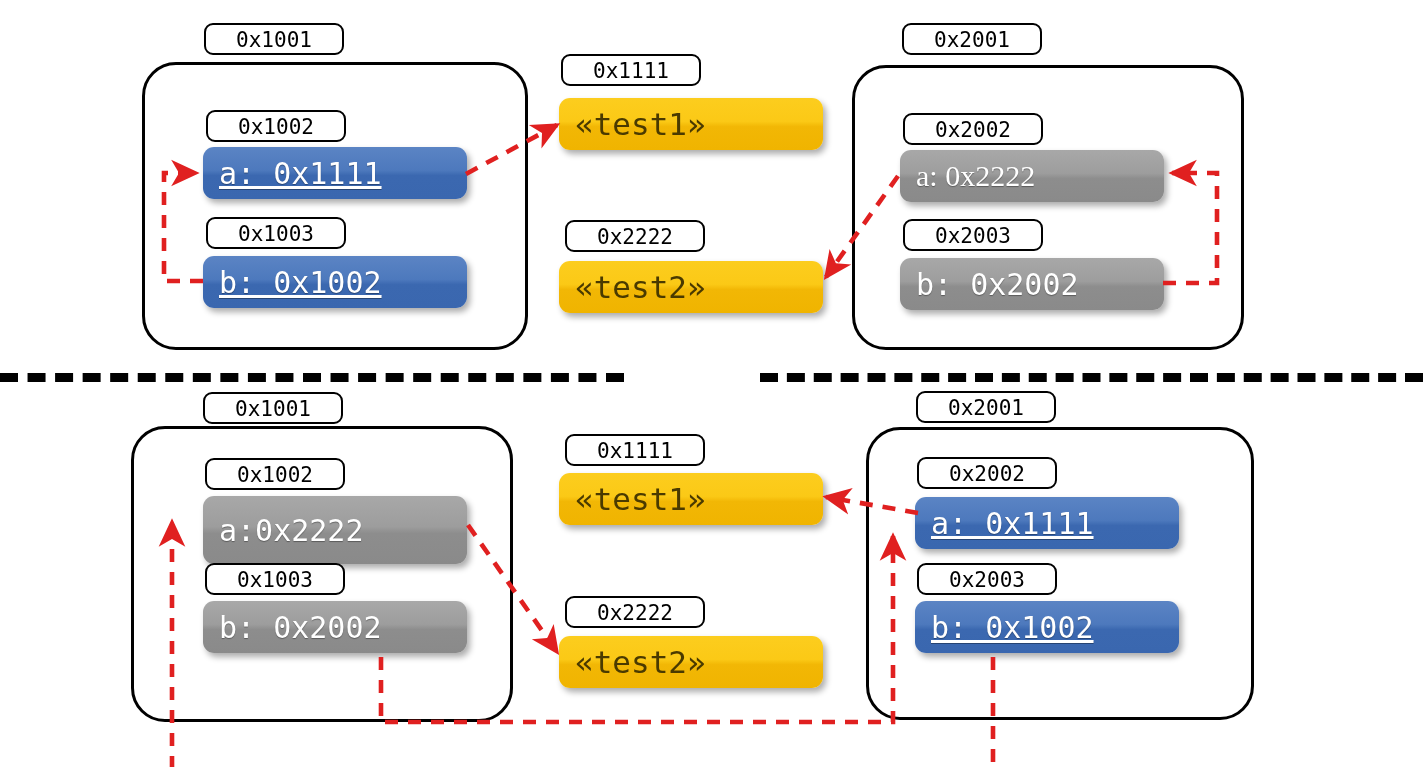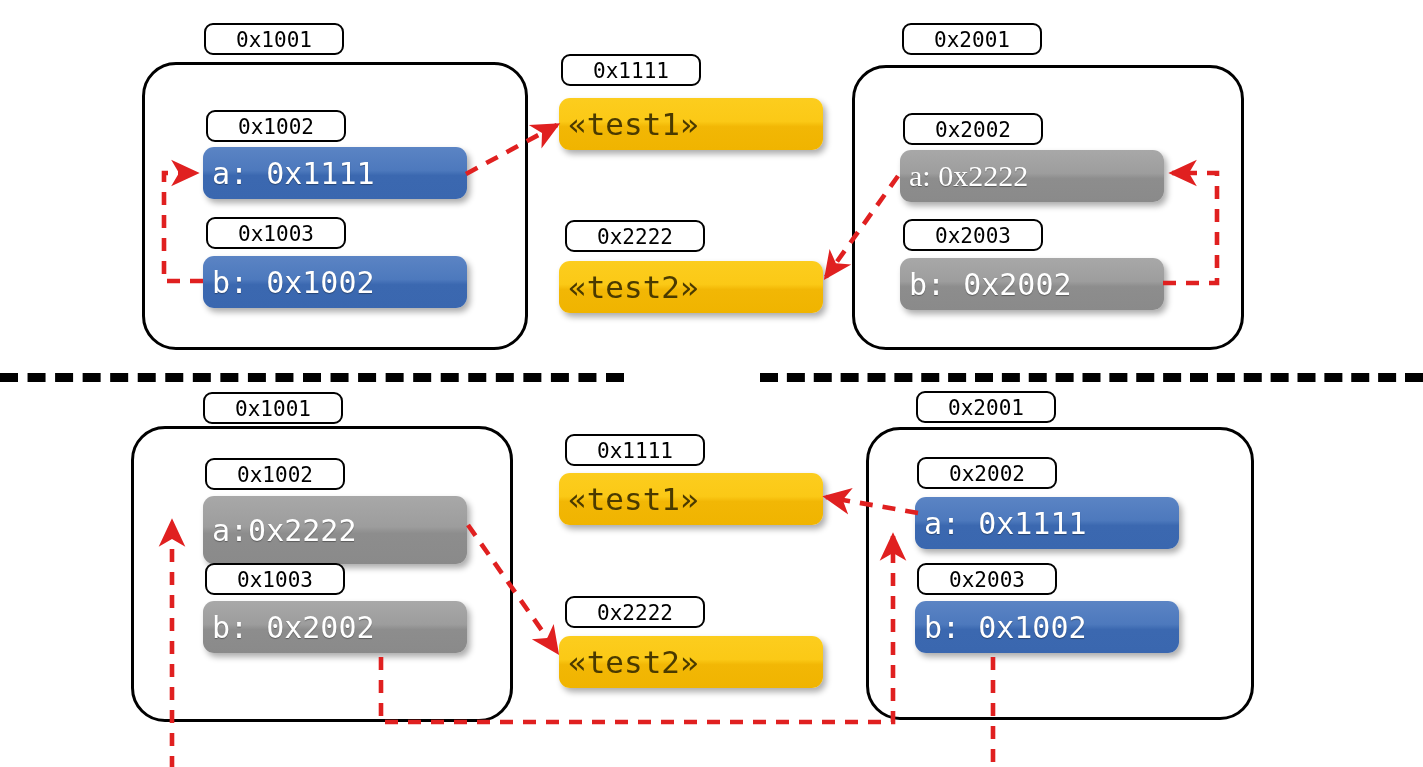--- a/index.html
+++ b/index.html
@@ -41,28 +41,29 @@
 
   
   .slot{
     position:absolute;
     border-radius:11px;
     box-sizing:border-box;
     color:#ffffff;
     font-size:30px;
     display:flex;
     align-items:center;
-    padding-left:9px;
+    padding-left:16px;
     white-space:nowrap;
     z-index:4;
     box-shadow:3px 4px 6px rgba(0,0,0,0.33);
     text-shadow:0 1px 1px rgba(0,0,0,0.35);
   }
   .slot.blue{
     background:linear-gradient(to bottom,#5b84c4 0%,#4d79bd 45%,#3b68b0 55%,#3a67af 100%);
+    text-decoration:underline;
   }
   .slot.gray{
     background:linear-gradient(to bottom,#a8a8a8 0%,#9d9d9d 45%,#8d8d8d 55%,#8a8a8a 100%);
   }
   .slot.yellow{
     background:linear-gradient(to bottom,#fccd1e 0%,#fbc916 45%,#f2b705 55%,#f0b400 100%);
     color:#4a3a00;
     text-shadow:none;
     font-size:31px;
   }

